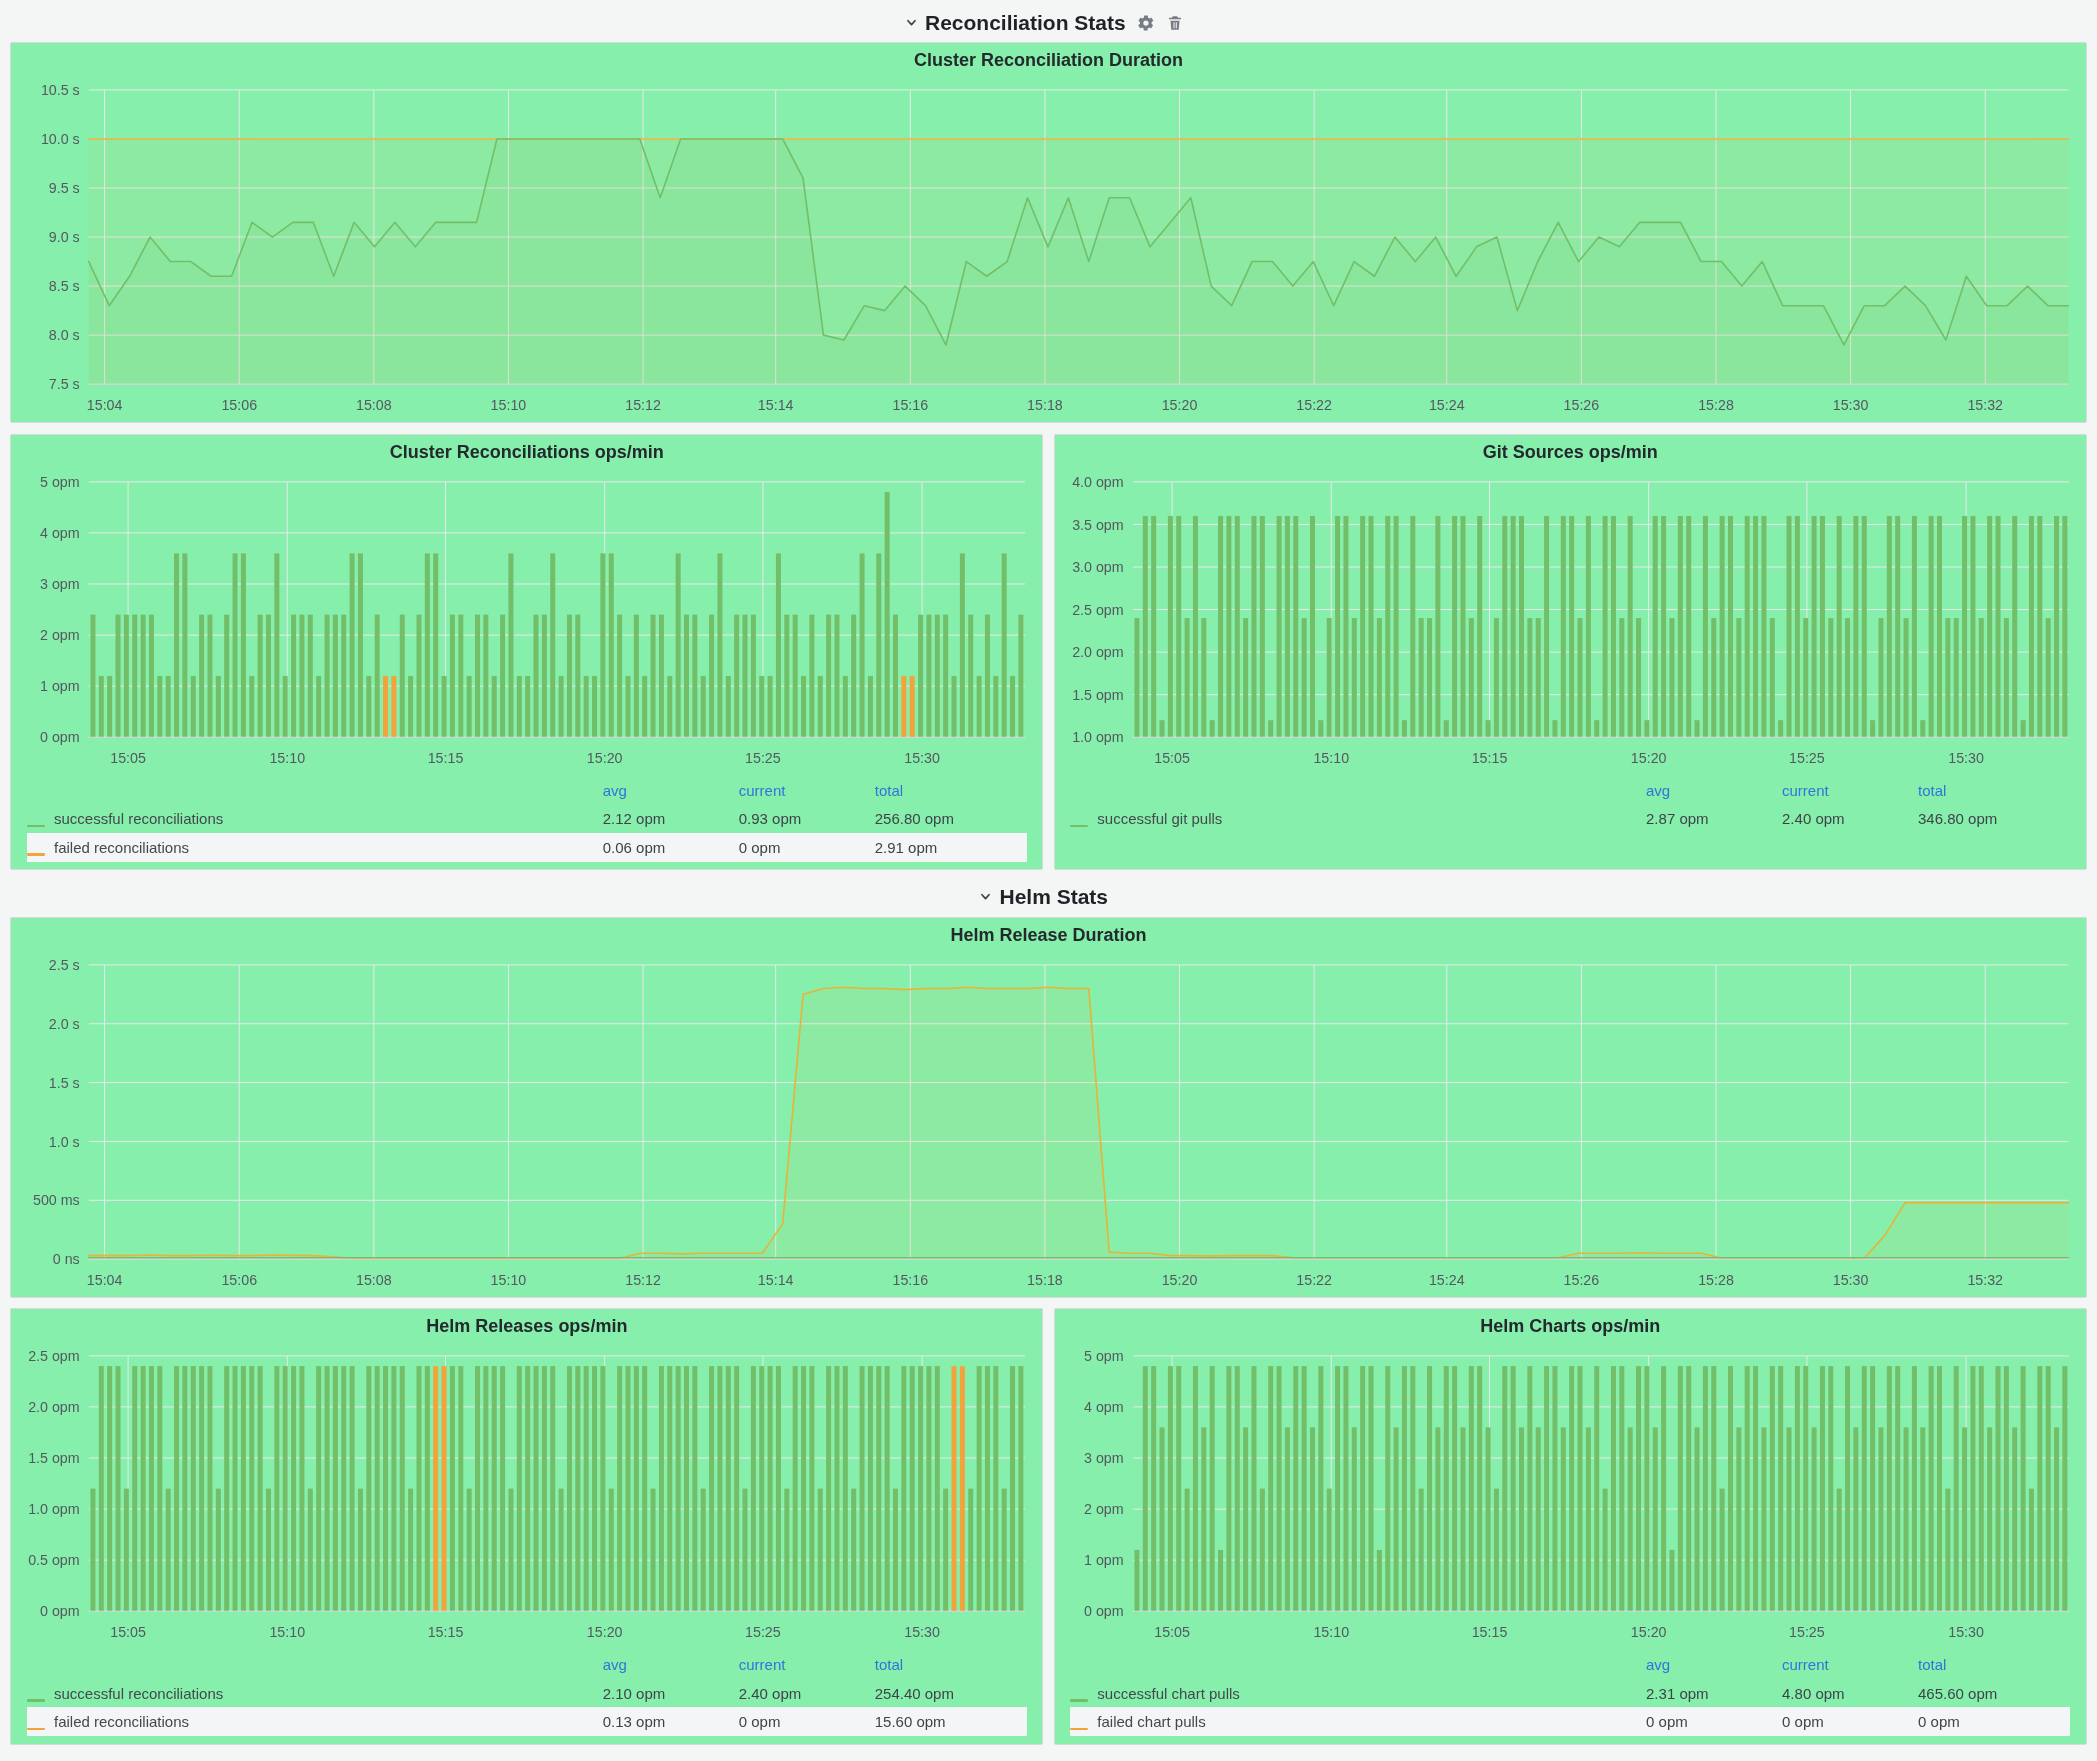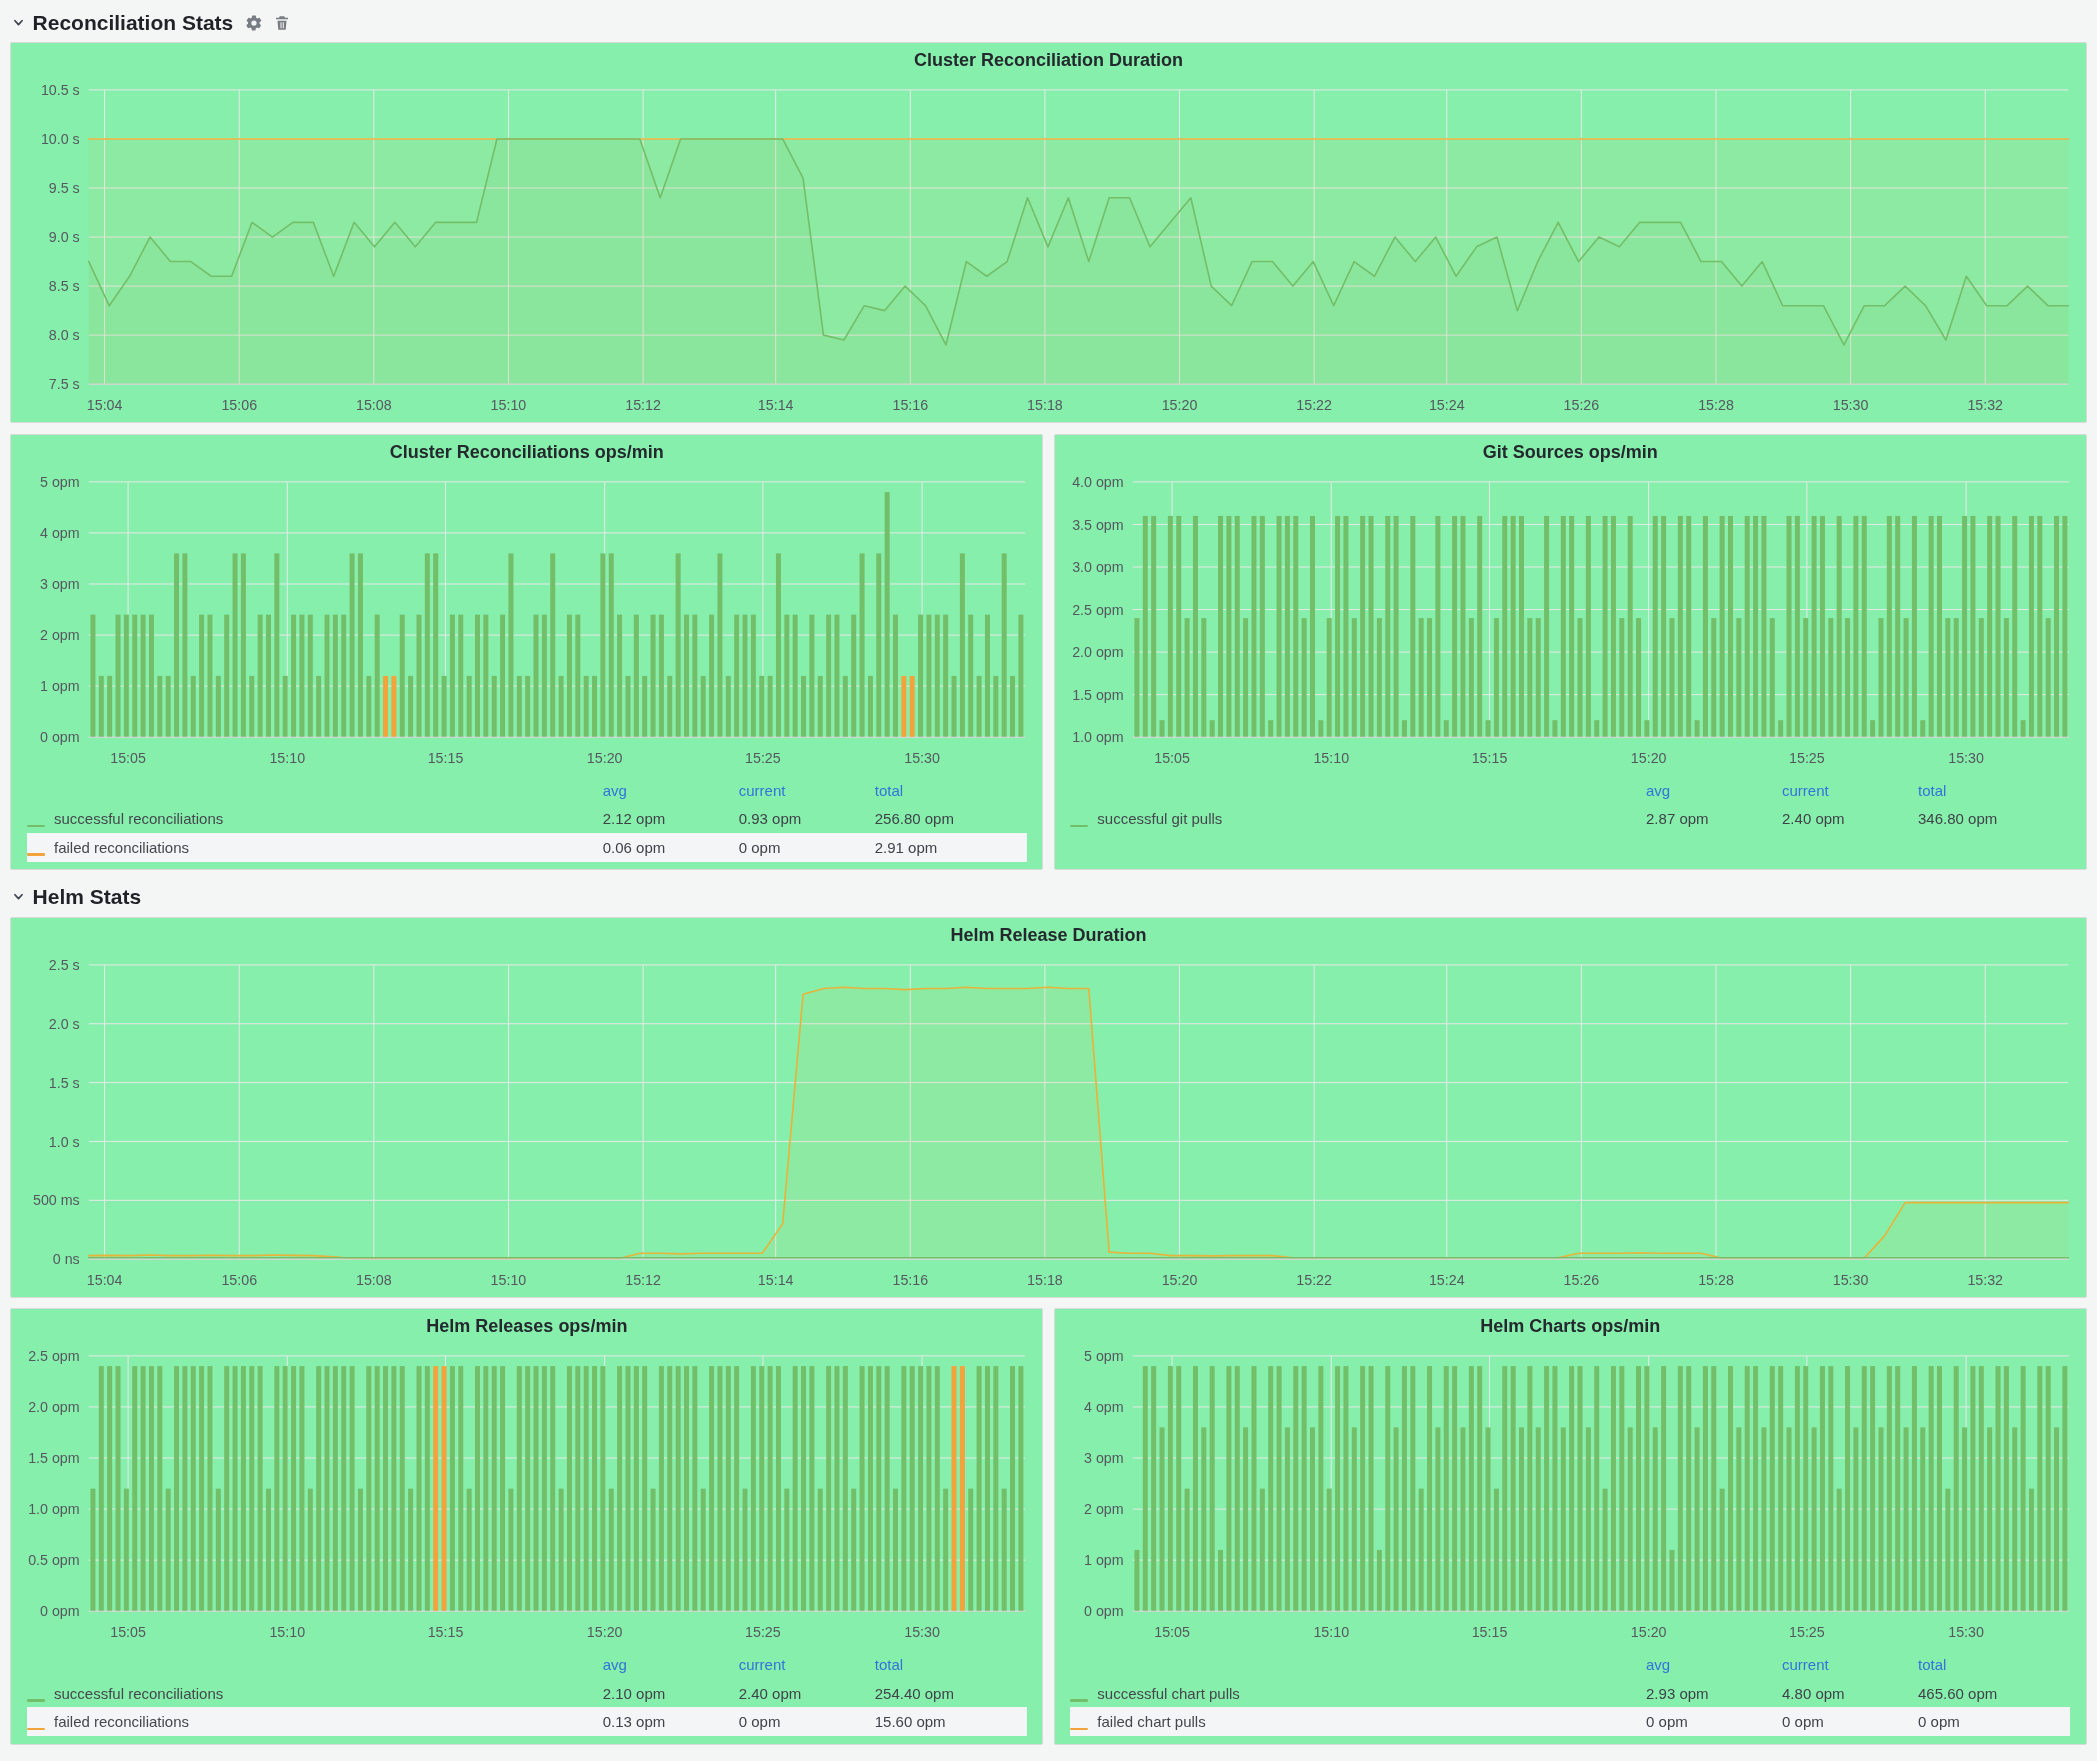--- a/index.html
+++ b/index.html
@@ -4,21 +4,21 @@
 <style>
   * { margin:0; padding:0; box-sizing:border-box; }
   html,body { width:2097px; height:1761px; overflow:hidden; }
   body {
     background:#f4f5f5;
     font-family:"Liberation Sans","DejaVu Sans",sans-serif;
     color:#24292e;
   }
   .dashboard { padding:6.5px 10.4px 0 10.4px; }
 
-  .section-header { display:flex; align-items:center; height:32px; cursor:pointer; margin:0 0 3.9px 0; }
+  .section-header { display:flex; align-items:center; height:32px; cursor:pointer; margin:0 0 3.9px 0;justify-content:center; }
   .section-header .chev { width:17px; height:17px; color:#3f4450; margin-right:5.2px; }
   .section-title { font-size:21px; font-weight:700; color:#1f2328; margin-right:11.7px; }
   .icon-btn { width:18px; height:18px; color:#787d84; margin-right:10.4px; cursor:pointer; }
 
   .panel { background:#86efac; border:0.6px solid #d8d9da; border-radius:1.9px; margin-bottom:10.4px; }
   .panel-title { height:35px; display:flex; align-items:center; justify-content:center;
                  font-size:18px; font-weight:600; color:#24292e; cursor:pointer; }
   .chart { display:block; width:100%; }
   .chart.full { height:344px; }
   .chart.half { height:305px; }
@@ -825,21 +825,21 @@
           <div class="l-col">avg</div>
           <div class="l-col">current</div>
           <div class="l-col l-wide">total</div>
         </div>
         <div class="legend-rows">
           <div class="legend-row">
             <div class="l-name">
               <span class="marker" style="background: rgb(115, 191, 105);"></span>
               <span class="l-label">successful chart pulls</span>
             </div>
-            <div class="l-col">2.93 opm</div>
+            <div class="l-col">2.31 opm</div>
             <div class="l-col">4.80 opm</div>
             <div class="l-col l-wide">465.60 opm</div>
           </div>
           <div class="legend-row">
             <div class="l-name">
               <span class="marker" style="background: rgb(242, 163, 60);"></span>
               <span class="l-label">failed chart pulls</span>
             </div>
             <div class="l-col">0 opm</div>
             <div class="l-col">0 opm</div>

